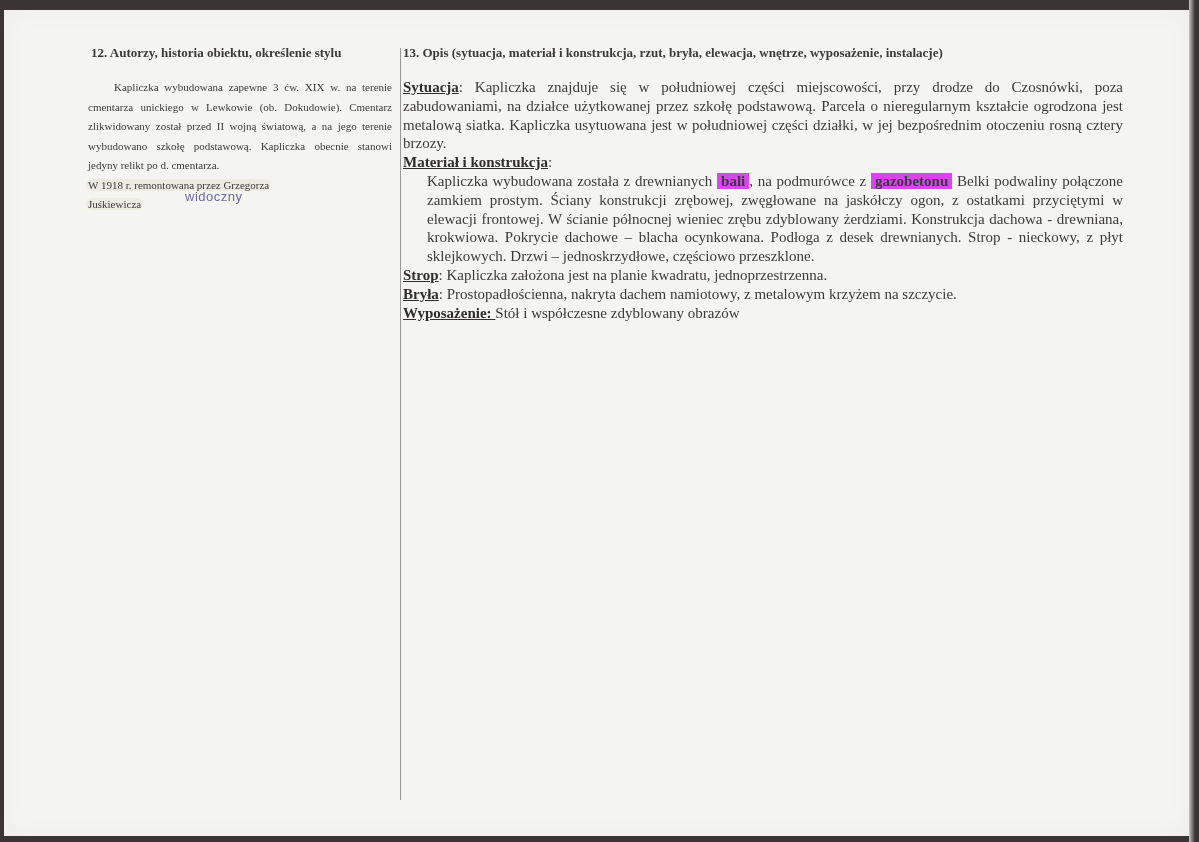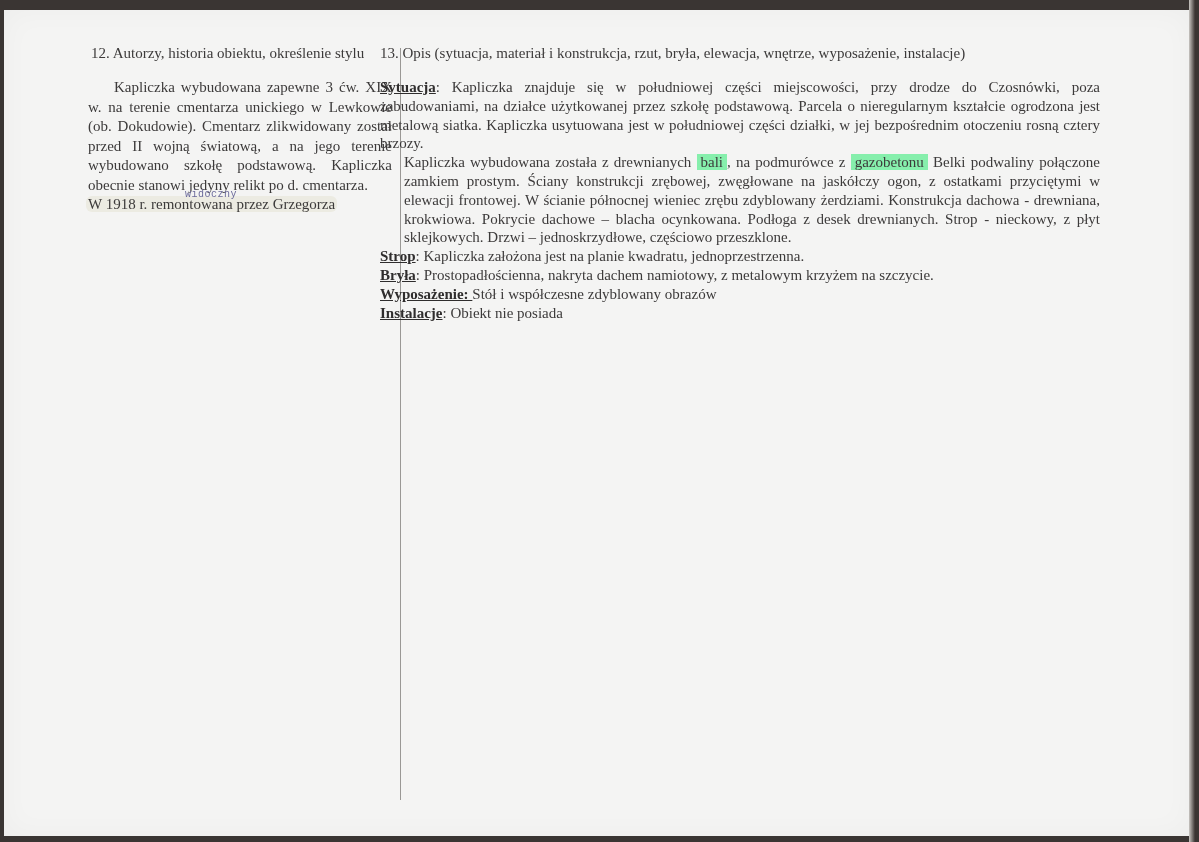--- a/index.html
+++ b/index.html
@@ -42,47 +42,47 @@
     .left-col {
       position: absolute;
       left: 88px;
       top: 46px;
       width: 304px;
       font-family: "Liberation Serif", serif;
       color: #3c3a3a;
     }
     .right-col {
       position: absolute;
-      left: 380px;
+      left: 403px;
       top: 46px;
       width: 720px;
       font-family: "Liberation Serif", serif;
       color: #3c3a3a;
     }
     .section-heading {
-      font-size: 15px;
-      font-weight: normal;
+      font-size: 13px;
+      font-weight: bold;
       color: #3c3a3a;
       margin: 0;
       padding: 0;
       line-height: 14px;
       white-space: nowrap;
     }
     .left-col .section-heading { margin-left: 3px; }
     .left-body {
       margin-top: 18px;
       text-align: justify;
-      font-size: 15px;
+      font-size: 11px;
       line-height: 19.5px;
     }
     .left-body .indent { display: inline-block; width: 26px; }
     .handwritten-note {
       position: absolute;
-      font-family: Liberation Mono, monospace;
-      font-size: 10px;
+      font-family: Liberation Sans, sans-serif;
+      font-size: 13px;
       color: #6b6a9a;
       letter-spacing: 0.5px;
       left: 97px;
       top: 143px;
     }
     .highlight {
       background: #ecebe2;
       padding: 0 2px;
       border-radius: 6px;
     }
@@ -103,66 +103,68 @@
       font-weight: bold;
       text-decoration: underline;
       color: #2f2d2d;
       margin-top: 28px;
     }
     .indented-block {
       padding-left: 24px;
       text-align: justify;
     }
     .field-box {
-      background: #86efac;
+      background: #d946ef;
       padding: 0 4px;
+      font-weight: bold;
     }
     .last-line { text-align: left !important; }
   </style>
 </head>
 <body>
 
 <div class="scan">
   <div class="paper"></div>
   <div class="paper-edge-right"></div>
 
   <div class="divider"></div>
 
   <div class="left-col">
     <h3 class="section-heading">12. Autorzy, historia obiektu, określenie stylu</h3>
     <div class="left-body">
       <span class="indent"></span><span>Kapliczka wybudowana zapewne 3 ćw. XIX w. na terenie cmentarza unickiego w Lewkowie (ob. Dokudowie). Cmentarz zlikwidowany został przed II wojną światową, a na jego terenie wybudowano szkołę podstawową. Kapliczka obecnie stanowi jedyny relikt po d. cmentarza.</span>
       <span class="note-line"><span class="highlight">W 1918 r. remontowana przez Grzegorza</span></span>
+      <span class="note-line"><span class="highlight">Juśkiewicza</span></span>
     </div>
     <span class="handwritten-note">widoczny</span>
   </div>
 
   <div class="right-col">
     <h3 class="section-heading">13. Opis (sytuacja, materiał i konstrukcja, rzut, bryła, elewacja, wnętrze, wyposażenie, instalacje)</h3>
     <div class="right-body">
 
       <p>
         <span class="label">Sytuacja</span><span>: Kapliczka znajduje się w południowej części miejscowości, przy drodze do Czosnówki, poza zabudowaniami, na działce użytkowanej przez szkołę podstawową.  Parcela o nieregularnym kształcie ogrodzona jest metalową siatka. Kapliczka usytuowana jest w południowej części działki, w jej bezpośrednim otoczeniu rosną cztery brzozy.</span>
       </p>
 
+      <p class="last-line">
+        <span class="label">Materiał i konstrukcja</span><span>:</span>
+      </p>
       <p class="indented-block">
         <span>Kapliczka wybudowana została z drewnianych </span><span class="field-box">bali</span><span>, na podmurówce z </span><span class="field-box">gazobetonu</span><span> Belki podwaliny połączone zamkiem prostym. Ściany konstrukcji zrębowej, zwęgłowane na jaskółczy ogon, z ostatkami przyciętymi w elewacji frontowej. W ścianie północnej wieniec zrębu zdyblowany żerdziami. Konstrukcja dachowa - drewniana, krokwiowa. Pokrycie dachowe – blacha ocynkowana. Podłoga z desek drewnianych. Strop - nieckowy, z płyt sklejkowych. Drzwi – jednoskrzydłowe, częściowo przeszklone.</span>
       </p>
 
       <p class="last-line">
         <span class="label">Strop</span><span>: Kapliczka założona jest na planie kwadratu, jednoprzestrzenna.</span>
       </p>
 
       <p class="last-line">
         <span class="label">Bryła</span><span>: Prostopadłościenna, nakryta dachem namiotowy, z metalowym krzyżem na szczycie.</span>
       </p>
 
 
       <p class="last-line">
         <span class="label" style="white-space:pre;">Wyposażenie: </span><span>Stół i współczesne zdyblowany obrazów</span>
       </p>
 
-      <p class="last-line">
-        <span class="label">Instalacje</span><span>: Obiekt nie posiada</span>
-      </p>
     </div>
   </div>
 </div>
 
 </body></html>

